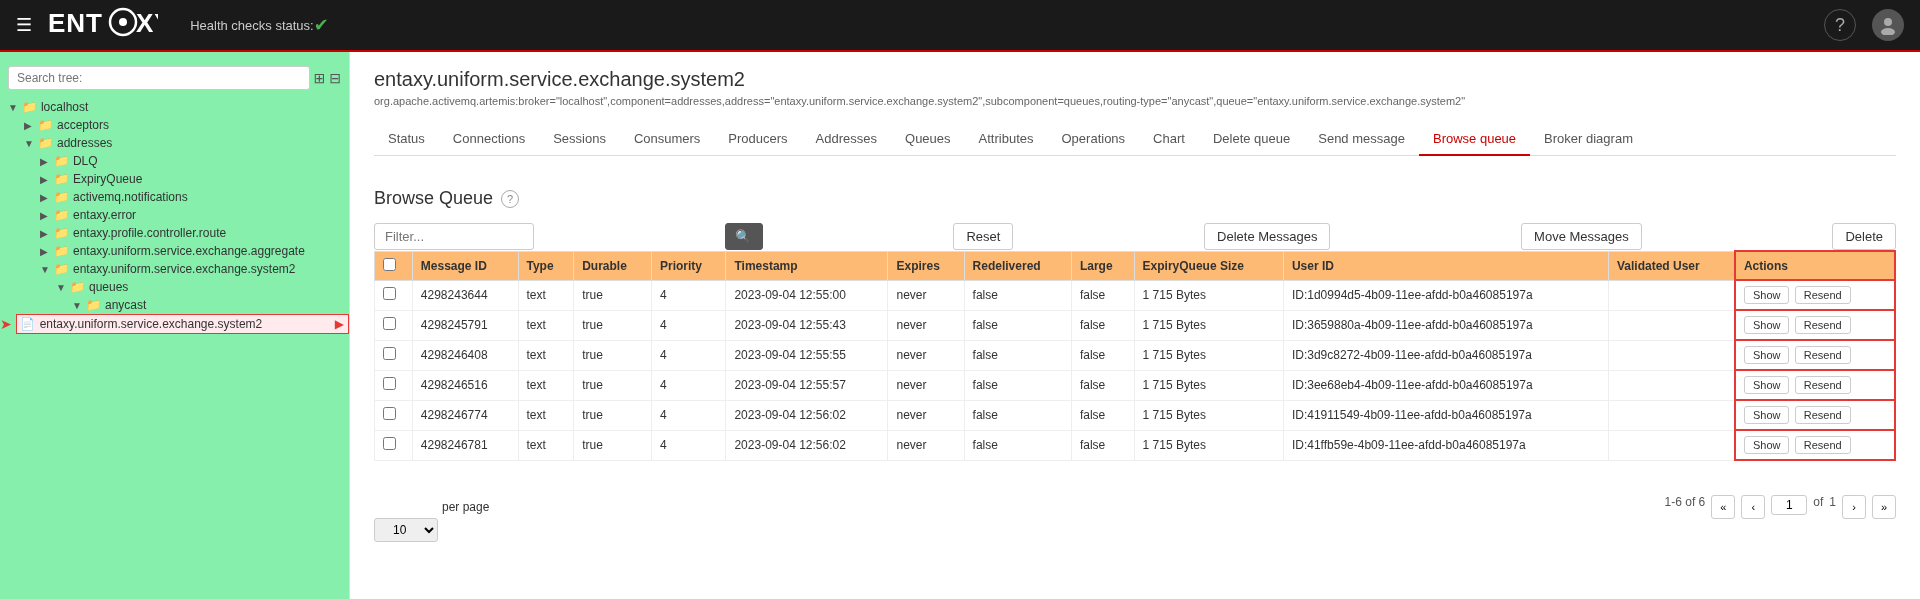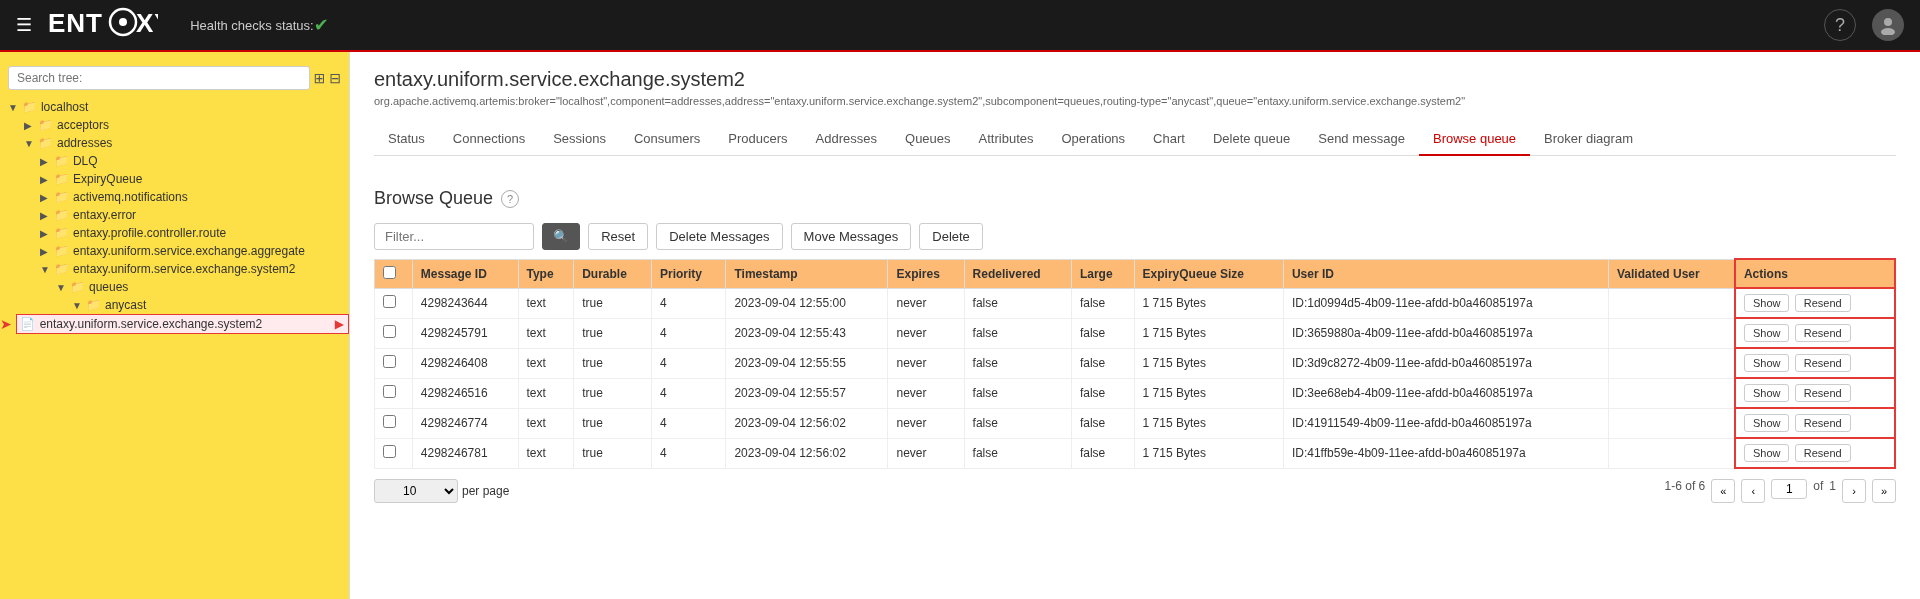--- a/index.html
+++ b/index.html
@@ -23,21 +23,21 @@
     .topnav-help { color: #aaa; font-size: 18px; width: 32px; height: 32px; border: 1px solid #555; border-radius: 50%; display: flex; align-items: center; justify-content: center; cursor: pointer; }
     .topnav-avatar { width: 32px; height: 32px; border-radius: 50%; background: #555; display: flex; align-items: center; justify-content: center; color: #ccc; cursor: pointer; }
 
     
     .layout { display: flex; height: calc(100vh - 52px); overflow: hidden; }
 
     
     .sidebar {
       width: 350px;
       min-width: 350px;
-      background: #fde047;
+      background: #86efac;
       border-right: 1px solid #ddd;
       overflow-y: auto;
       padding: 8px 0;
     }
     .sidebar-search {
       padding: 6px 8px;
       display: flex;
       align-items: center;
       gap: 4px;
     }
@@ -133,21 +133,22 @@
       font-size: 11px;
       color: #888;
       cursor: pointer;
     }
 
     
     .toolbar {
       display: flex;
       align-items: center;
       gap: 8px;
-      margin-bottom: 8px;
+      margin-bottom: 0;
+      justify-content: space-between;
     }
     .filter-input {
       padding: 5px 10px;
       border: 1px solid #ccc;
       border-radius: 3px;
       font-size: 13px;
       width: 160px;
       color: #999;
     }
     .btn {
@@ -202,21 +203,21 @@
 
     
     .pagination {
       display: flex;
       align-items: center;
       justify-content: space-between;
       margin-top: 10px;
       font-size: 12px;
     }
     .per-page { display: flex; align-items: center; gap: 4px; }
-    .per-page select { padding: 3px 24px; border: 1px solid #ccc; border-radius: 3px; font-size: 12px; }
+    .per-page select { padding: 3px 14px; border: 1px solid #ccc; border-radius: 3px; font-size: 12px; margin-top: 47px; }
     .page-info { display: flex; align-items: flex-start; gap: 6px; color: #555; }
     .page-nav-btn {
       width: 24px; height: 24px;
       border: 1px solid #ccc;
       border-radius: 3px;
       background: #fff;
       cursor: pointer;
       display: flex; align-items: center; justify-content: center;
       font-size: 11px;
     }

